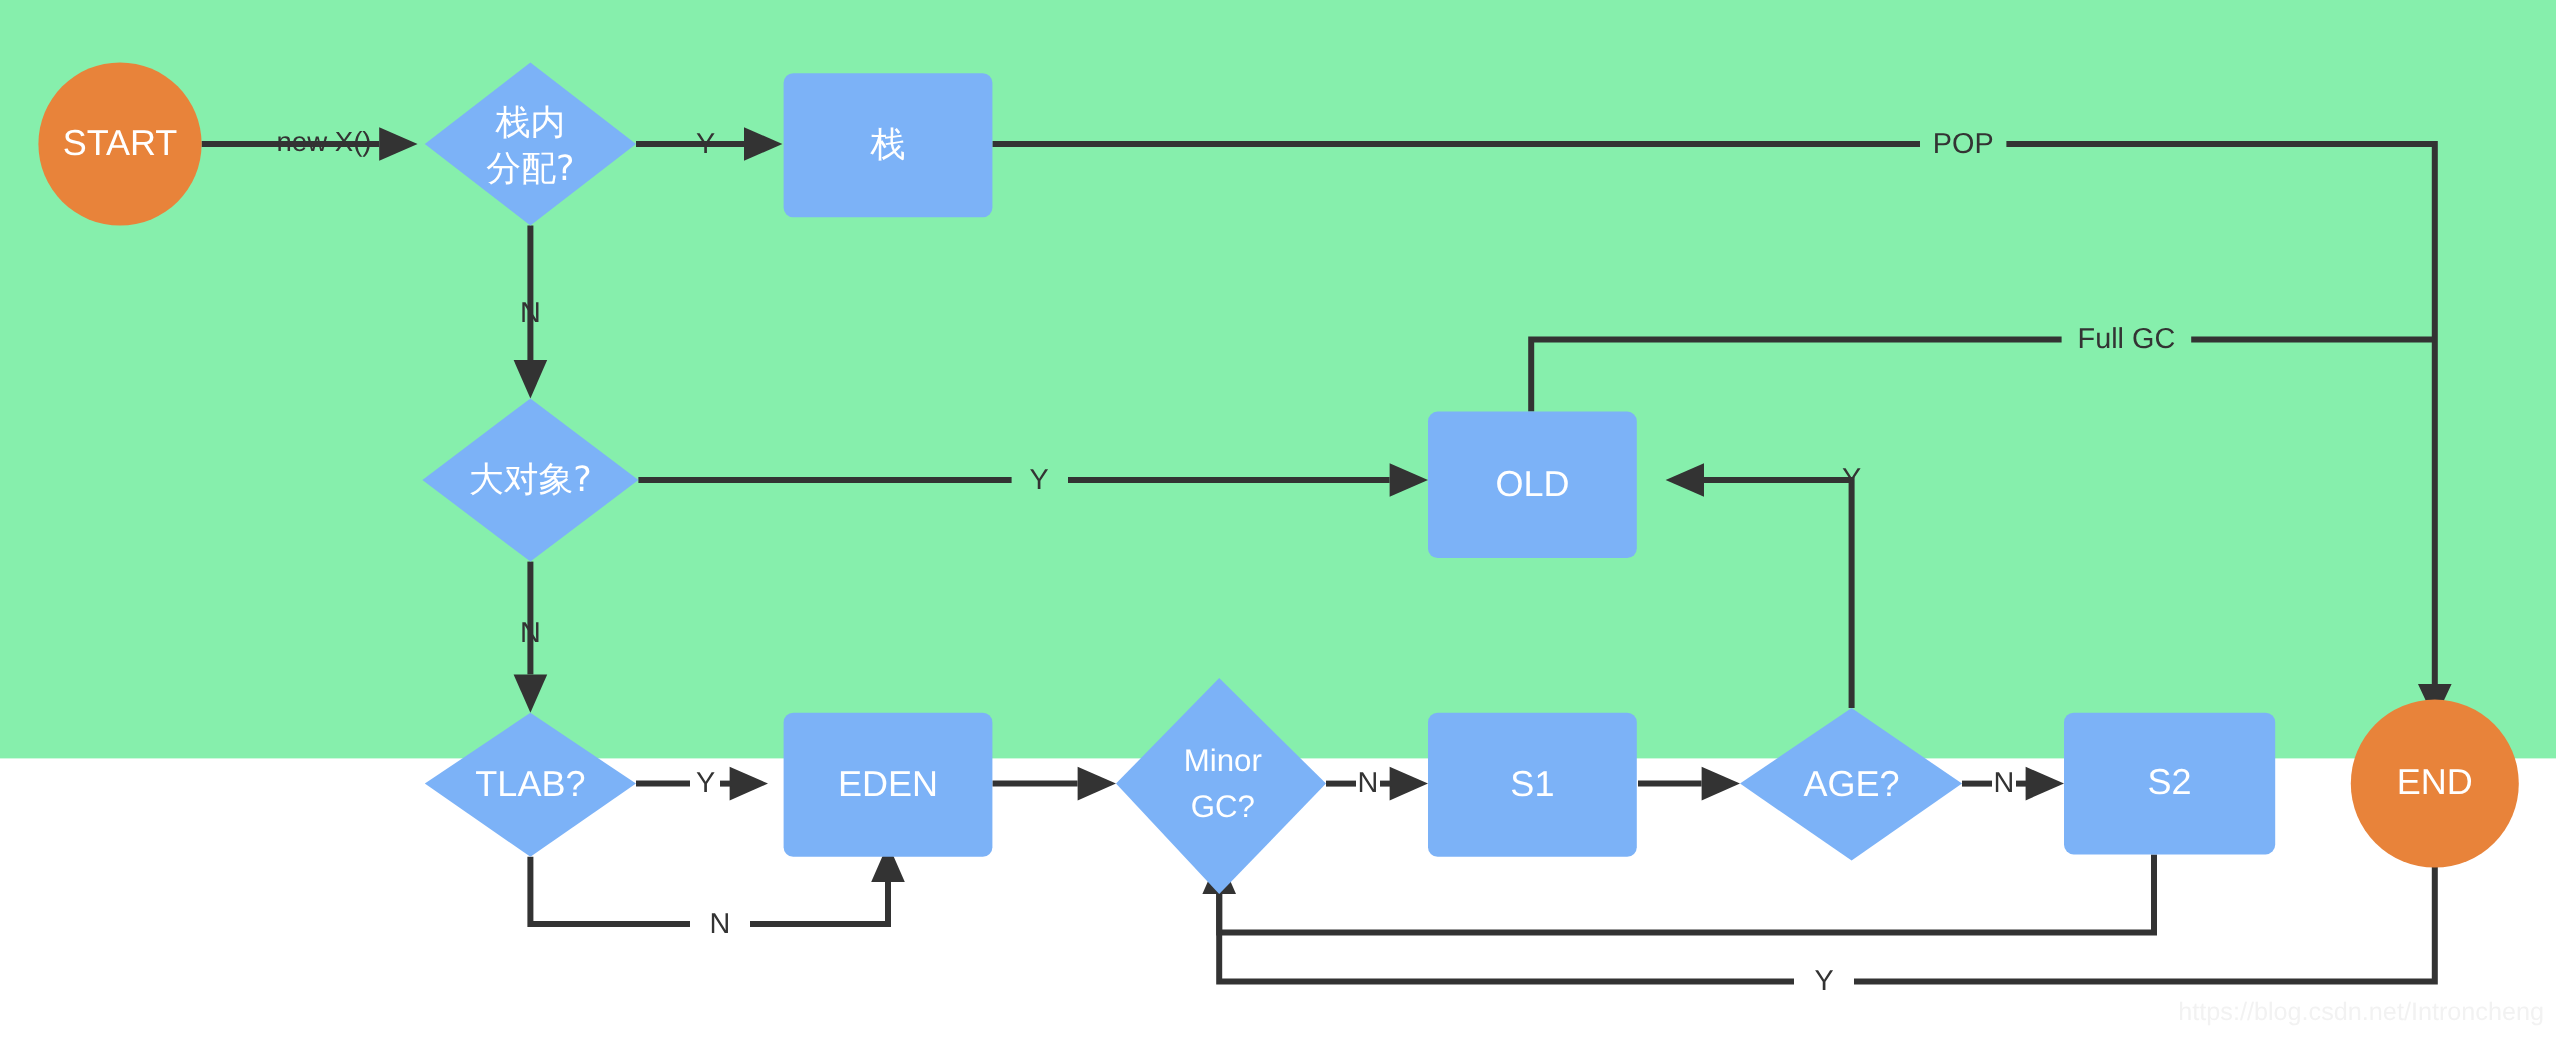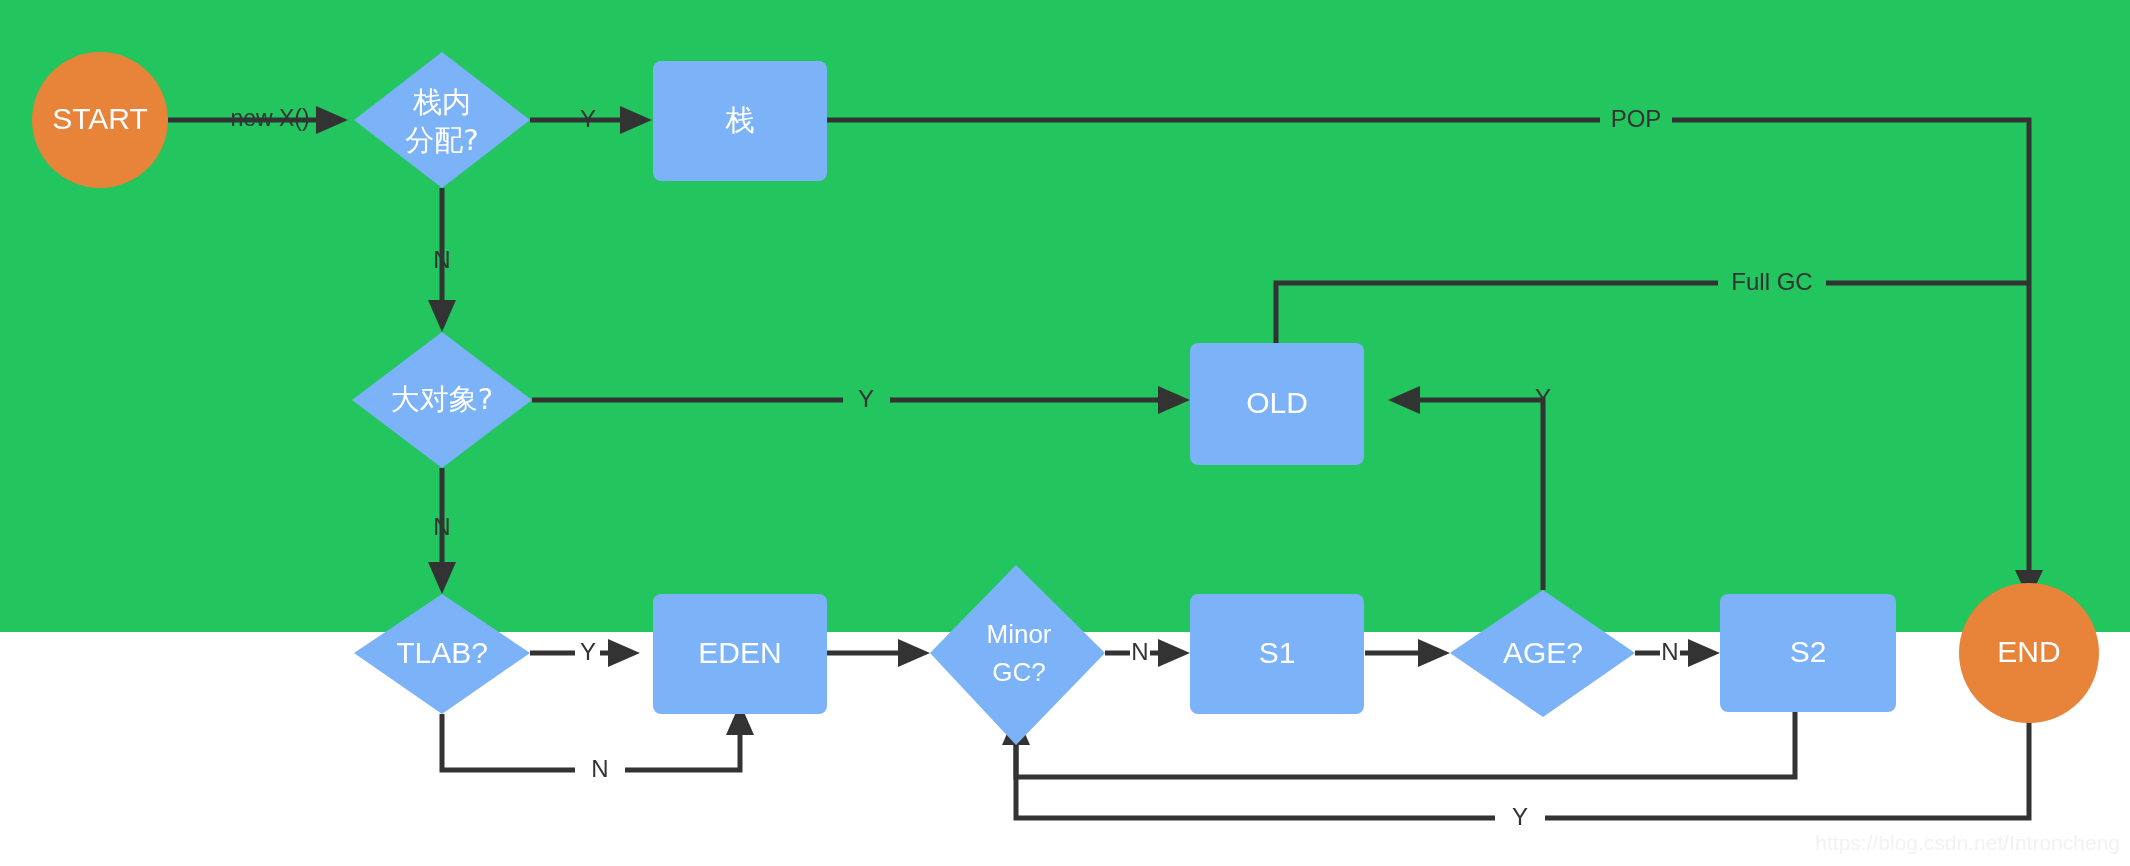--- a/index.html
+++ b/index.html
@@ -10,21 +10,21 @@
   body {
     width: 2130px;
     height: 866px;
     font-family: "Liberation Sans", "DejaVu Sans", sans-serif;
     overflow: hidden;
   }
   #canvas-wrap {
     position: relative;
     width: 2130px;
     height: 632px;
-    background: #22c55e;
+    background: #86efac;
     text-decoration: underline;
   }
   #flow-svg {
     position: absolute;
     top: 0;
     left: 0;
     width: 2130px;
     height: 866px;
   }
   .node-label {

